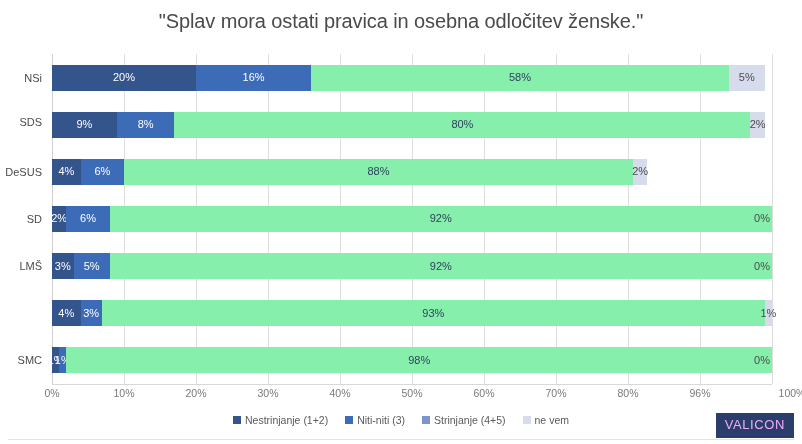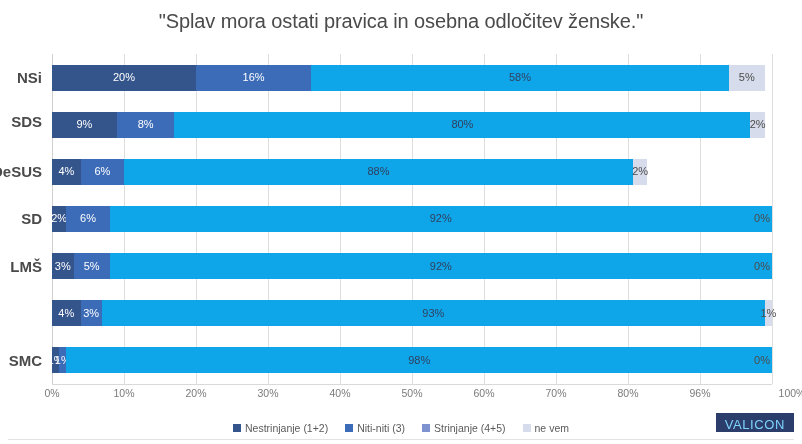--- a/index.html
+++ b/index.html
@@ -88,40 +88,40 @@
     line-height: 1;
     overflow: visible;
     white-space: nowrap;
     box-sizing: border-box;
   }
   .seg-label {
     pointer-events: none;
   }
   .seg.s0 { background: #34548C; color: #ffffff; }
   .seg.s1 { background: #3C6BB8; color: #ffffff; }
-  .seg.s2 { background: #0ea5e9; color: #31415f; }
+  .seg.s2 { background: #86efac; color: #31415f; }
   .seg.s3 { background: #D6DCEB; color: #4c4c4c; }
 
   
   .cat-labels {
     position: absolute;
     left: 0;
     top: 54px;
     width: 48px;
     height: 330px;
   }
   .cat-label {
     position: absolute;
     right: 6px;
     height: 47.14px;
     display: flex;
     align-items: center;
     justify-content: flex-end;
-    font-size: 15px;
-    font-weight: bold;
+    font-size: 11px;
+    font-weight: normal;
     color: #4a4a4a;
     white-space: nowrap;
   }
 
   
   .x-axis {
     position: absolute;
     left: 52px;
     top: 384px;
     width: 720px;
@@ -147,21 +147,20 @@
   
   .legend {
     position: absolute;
     left: 0;
     top: 414px;
     width: 802px;
     display: flex;
     justify-content: center;
     align-items: center;
     gap: 17px;
-    margin-top: 8px;
   }
   .legend-item {
     display: flex;
     align-items: center;
     gap: 4px;
     font-size: 10.5px;
     color: #5a5a5a;
     white-space: nowrap;
   }
   .legend-swatch {
@@ -178,24 +177,24 @@
     top: 416px;
     font-size: 11.5px;
     color: #5f5f5f;
     white-space: nowrap;
   }
   .brand-logo {
     position: absolute;
     right: 8px;
     top: 413px;
     background: #2B3E6B;
-    color: #7dd3fc;
+    color: #f0abfc;
     font-size: 13px;
     letter-spacing: 0.6px;
-    padding: 4px 9px 0 9px;
+    padding: 4px 9px 6px 9px;
     white-space: nowrap;
   }
   .bottom-rule {
     position: absolute;
     left: 8px;
     right: 8px;
     bottom: 4px;
     height: 1px;
     background: #e3e3e3;
   }

